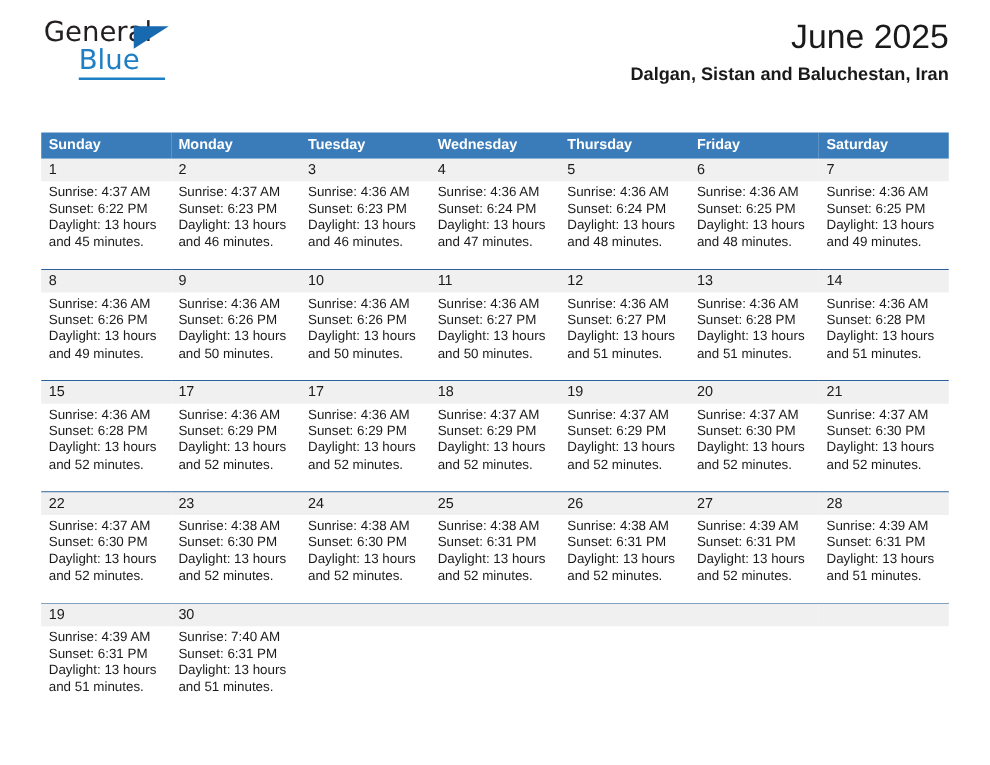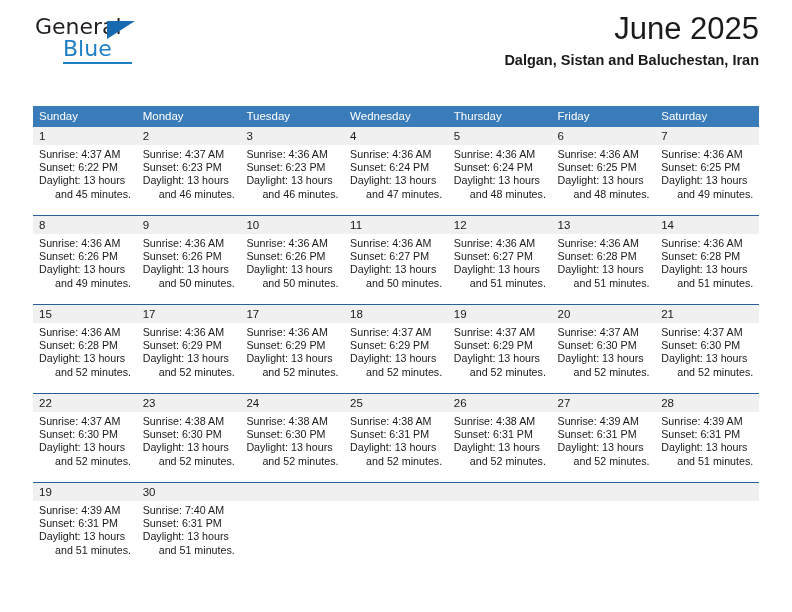--- a/index.html
+++ b/index.html
@@ -73,21 +73,21 @@
     background: #1f7fc4;
   }
 
   .title-block {
     position: absolute;
     right: 0;
     top: 0;
     text-align: right;
   }
   .cal-title {
-    font-size: 31px;
+    font-size: 27px;
     line-height: 34px;
     color: #1a1a1a;
     font-weight: 400;
     white-space: nowrap;
   }
   .cal-subtitle {
     font-size: 14.5px;
     line-height: 22px;
     color: #1a1a1a;
     font-weight: 700;
@@ -104,21 +104,21 @@
   }
   table.cal {
     border-collapse: collapse;
     width: 726px;
     table-layout: fixed;
   }
   table.cal th {
     background: #3a7cb9;
     color: #ffffff;
     font-size: 11.5px;
-    font-weight: 400;
+    font-weight: 700;
     text-align: left;
     padding: 4px 0 5px 6px;
     height: 12px;
     border: none;
   }
   td.day {
     vertical-align: top;
     padding: 0;
     border: none;
     height: 88px;
@@ -143,21 +143,20 @@
     padding: 3px 4px 0 6px;
     font-size: 10.7px;
     line-height: 13.2px;
     color: #1a1a1a;
   }
   .details div {
     white-space: nowrap;
   }
   .details .dl2 {
     white-space: normal;
-    margin-left: 16px;
   }
 </style>
 </head>
 <body>
 
 <div class="page">
 
   <div class="header">
 
     <div class="logo">

